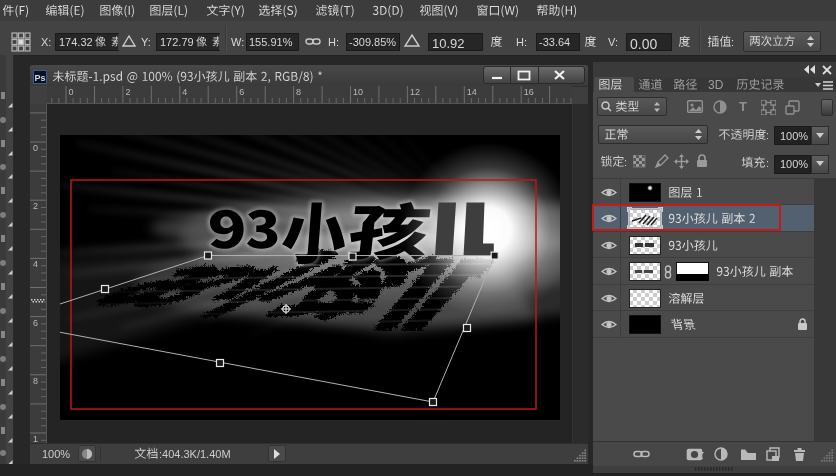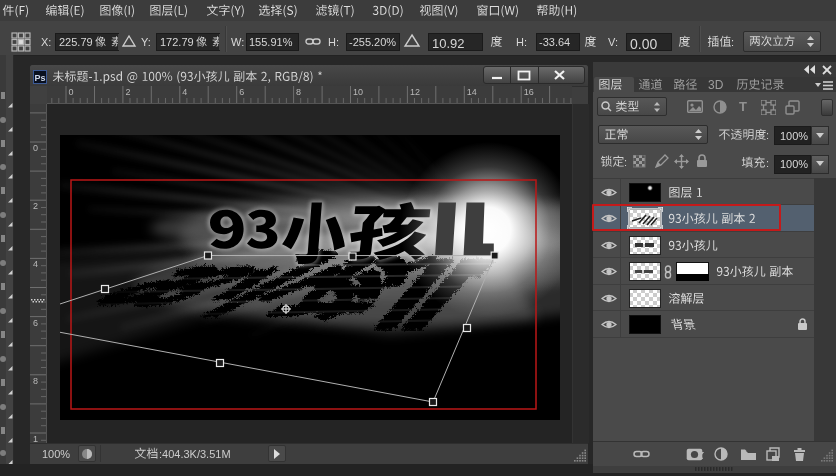--- a/index.html
+++ b/index.html
@@ -45,21 +45,21 @@
     <rect x="14.0" y="1.0" width="5" height="5" fill="none" stroke="#b5b5b5" stroke-width="1.2"></rect>
     <rect x="1.0" y="7.5" width="5" height="5" fill="none" stroke="#b5b5b5" stroke-width="1.2"></rect>
     <rect x="7.5" y="7.5" width="5" height="5" fill="#dddddd" stroke="#b5b5b5" stroke-width="1.2"></rect>
     <rect x="14.0" y="7.5" width="5" height="5" fill="none" stroke="#b5b5b5" stroke-width="1.2"></rect>
     <rect x="1.0" y="14.0" width="5" height="5" fill="none" stroke="#b5b5b5" stroke-width="1.2"></rect>
     <rect x="7.5" y="14.0" width="5" height="5" fill="none" stroke="#b5b5b5" stroke-width="1.2"></rect>
     <rect x="14.0" y="14.0" width="5" height="5" fill="none" stroke="#b5b5b5" stroke-width="1.2"></rect>
   </svg>
 <div class="abs" style="left:41px;top:35.8px;font-size:11px;color:#d8d8d8;white-space:nowrap;">X:</div>
 <div class="abs" style="left:55px;top:33px;width:64px;height:18px;background:#262626;border:1px solid #1a1a1a;box-sizing:border-box"></div>
-<div class="abs" style="left:59px;top:35.8px;font-size:11px;color:#d6d6d6;white-space:nowrap;">225.79</div>
+<div class="abs" style="left:59px;top:35.8px;font-size:11px;color:#d6d6d6;white-space:nowrap;">174.32</div>
 <svg style="position:absolute;left:90.0px;top:33.4px" width="24" height="17" viewBox="-5.0 -12.6 24 17">
     <path d="M5.3 -7.8H7.3C7.1 -7.5 6.9 -7.2 6.7 -6.9H4.6C4.9 -7.2 5.1 -7.5 5.3 -7.8ZM5.4 -9.2C4.9 -8.3 4.0 -7.1 2.8 -6.3C3.0 -6.2 3.2 -5.9 3.4 -5.8C3.6 -5.9 3.8 -6.1 3.9 -6.2V-4.5H5.6C5.1 -4.1 4.3 -3.6 3.2 -3.3C3.3 -3.1 3.5 -2.9 3.6 -2.7C4.6 -3.1 5.3 -3.4 5.9 -3.8C6.0 -3.7 6.2 -3.5 6.3 -3.3C5.6 -2.7 4.2 -2.0 3.2 -1.7C3.3 -1.5 3.5 -1.3 3.6 -1.1C4.6 -1.5 5.8 -2.2 6.6 -2.9C6.8 -2.7 6.8 -2.4 6.9 -2.2C6.0 -1.4 4.4 -0.5 3.1 -0.1C3.2 0.0 3.4 0.3 3.5 0.5C4.7 0.1 6.1 -0.7 7.1 -1.6C7.2 -0.9 7.0 -0.3 6.8 -0.0C6.6 0.2 6.5 0.2 6.3 0.2C6.1 0.2 5.8 0.2 5.5 0.1C5.7 0.3 5.7 0.7 5.7 0.8C6.0 0.9 6.2 0.9 6.4 0.9C6.8 0.9 7.1 0.8 7.4 0.5C7.8 0.0 8.0 -1.1 7.6 -2.3L8.2 -2.6C8.6 -1.4 9.3 -0.3 10.1 0.3C10.3 0.1 10.5 -0.2 10.7 -0.4C9.8 -0.8 9.1 -1.8 8.8 -2.8C9.2 -3.1 9.6 -3.3 10.0 -3.5L9.4 -4.1C8.9 -3.7 8.1 -3.2 7.4 -2.9C7.2 -3.4 6.8 -3.9 6.3 -4.3L6.6 -4.5H9.9V-6.9H7.5C7.9 -7.3 8.2 -7.7 8.4 -8.2L7.9 -8.5L7.8 -8.5H5.8L6.1 -9.1ZM4.7 -6.3H6.6C6.6 -6.0 6.5 -5.6 6.2 -5.2H4.7ZM7.3 -6.3H9.1V-5.2H7.0C7.2 -5.6 7.3 -6.0 7.3 -6.3ZM2.9 -9.2C2.3 -7.5 1.3 -5.9 0.3 -4.8C0.5 -4.6 0.7 -4.2 0.8 -4.0C1.1 -4.3 1.4 -4.8 1.7 -5.2V0.8H2.5V-6.5C3.0 -7.3 3.4 -8.1 3.7 -9.0Z" fill="#d6d6d6"></path>
   </svg>
 <svg style="position:absolute;left:106.0px;top:33.4px" width="24" height="17" viewBox="-5.0 -12.6 24 17">
     <path d="M7.0 -0.9C7.9 -0.5 9.1 0.2 9.7 0.7L10.3 0.2C9.7 -0.3 8.5 -1.0 7.6 -1.4ZM3.2 -1.4C2.6 -0.8 1.5 -0.2 0.5 0.2C0.7 0.3 1.0 0.6 1.1 0.7C2.1 0.3 3.2 -0.4 4.0 -1.1ZM2.1 -3.2C2.3 -3.3 2.6 -3.4 4.8 -3.5C3.8 -3.0 3.0 -2.7 2.6 -2.6C1.9 -2.4 1.4 -2.2 1.1 -2.2C1.1 -2.0 1.3 -1.6 1.3 -1.5C1.6 -1.6 2.0 -1.6 5.3 -1.8V-0.1C5.3 0.0 5.2 0.1 5.0 0.1C4.9 0.1 4.3 0.1 3.6 0.1C3.7 0.3 3.9 0.6 3.9 0.8C4.7 0.8 5.3 0.8 5.6 0.7C6.0 0.6 6.1 0.4 6.1 -0.1V-1.9L8.8 -2.0C9.1 -1.8 9.4 -1.5 9.5 -1.3L10.2 -1.7C9.7 -2.3 8.8 -3.0 8.0 -3.5L7.4 -3.1C7.6 -2.9 7.9 -2.7 8.1 -2.6L3.6 -2.3C5.1 -2.8 6.7 -3.5 8.1 -4.3L7.6 -4.8C7.2 -4.6 6.7 -4.3 6.3 -4.1L3.7 -4.0C4.3 -4.2 4.9 -4.5 5.4 -4.9L5.2 -5.1H10.4V-5.8H5.9V-6.5H9.3V-7.1H5.9V-7.8H9.9V-8.4H5.9V-9.3H5.1V-8.4H1.2V-7.8H5.1V-7.1H1.8V-6.5H5.1V-5.8H0.6V-5.1H4.5C3.7 -4.6 2.9 -4.3 2.7 -4.2C2.4 -4.0 2.1 -4.0 1.9 -3.9C2.0 -3.7 2.1 -3.4 2.1 -3.2Z" fill="#d6d6d6"></path>
   </svg>
 <div class="abs" style="left:118px;top:34px;width:8px;height:16px;background:#434343"></div>
 <svg width="16" height="14" style="position:absolute;left:121px;top:34px">
     <path d="M8 2 L14 12 L2 12 Z" fill="none" stroke="#cccccc" stroke-width="1.4"></path>
   </svg>
@@ -78,21 +78,21 @@
 <div class="abs" style="left:246px;top:33px;width:53px;height:18px;background:#262626;border:1px solid #1a1a1a;box-sizing:border-box"></div>
 <div class="abs" style="left:249px;top:35.8px;font-size:11px;color:#d6d6d6;white-space:nowrap;">155.91%</div>
 <svg width="16" height="12" style="position:absolute;left:305px;top:36px">
     <g stroke="#c8c8c8" stroke-width="1.4" fill="none">
       <rect x="1" y="3" width="7" height="5" rx="2.5"></rect>
       <rect x="8" y="3" width="7" height="5" rx="2.5"></rect>
     </g>
   </svg>
 <div class="abs" style="left:328px;top:35.8px;font-size:11px;color:#d8d8d8;white-space:nowrap;">H:</div>
 <div class="abs" style="left:346px;top:33px;width:54px;height:18px;background:#262626;border:1px solid #1a1a1a;box-sizing:border-box"></div>
-<div class="abs" style="left:349px;top:35.8px;font-size:11px;color:#d6d6d6;white-space:nowrap;">-255.20%</div>
+<div class="abs" style="left:349px;top:35.8px;font-size:11px;color:#d6d6d6;white-space:nowrap;">-309.85%</div>
 <svg width="18" height="16" style="position:absolute;left:403px;top:33px">
     <path d="M9 2 L16 13 L2 13 Z" fill="none" stroke="#cccccc" stroke-width="1.4"></path>
   </svg>
 <div class="abs" style="left:428px;top:33px;width:55px;height:18px;background:#262626;border:1px solid #1a1a1a;box-sizing:border-box"></div>
 <div class="abs" style="left:432px;top:35.8px;font-size:13px;color:#d6d6d6;white-space:nowrap;">10.92</div>
 <svg style="position:absolute;left:484.6px;top:32.2px" width="26" height="19" viewBox="-5.4 -13.8 26 19">
     <path d="M4.6 -7.7V-6.7H2.7V-5.9H4.6V-3.9H9.3V-5.9H11.2V-6.7H9.3V-7.7H8.4V-6.7H5.5V-7.7ZM8.4 -5.9V-4.7H5.5V-5.9ZM9.1 -2.4C8.6 -1.8 7.8 -1.3 6.9 -0.9C6.1 -1.3 5.4 -1.8 4.9 -2.4ZM2.9 -3.2V-2.4H4.4L4.0 -2.3C4.5 -1.6 5.2 -1.0 6.0 -0.6C4.8 -0.2 3.6 0.0 2.3 0.1C2.4 0.3 2.6 0.7 2.7 0.9C4.2 0.7 5.6 0.4 6.9 -0.1C8.1 0.4 9.5 0.8 11.0 1.0C11.1 0.7 11.4 0.4 11.5 0.2C10.2 0.1 9.0 -0.2 7.9 -0.6C9.0 -1.1 9.9 -1.9 10.4 -2.9L9.8 -3.2L9.7 -3.2ZM5.7 -9.9C5.8 -9.6 6.0 -9.2 6.2 -8.9H1.5V-5.6C1.5 -3.8 1.4 -1.3 0.4 0.6C0.7 0.6 1.1 0.8 1.2 1.0C2.3 -0.9 2.4 -3.7 2.4 -5.6V-8.0H11.4V-8.9H7.2C7.0 -9.3 6.8 -9.8 6.6 -10.1Z" fill="#d8d8d8"></path>
   </svg>
 <div class="abs" style="left:516px;top:35.8px;font-size:11px;color:#d8d8d8;white-space:nowrap;">H:</div>
 <div class="abs" style="left:536px;top:33px;width:44px;height:18px;background:#262626;border:1px solid #1a1a1a;box-sizing:border-box"></div>
@@ -578,21 +578,21 @@
 <div class="abs" style="left:42px;top:447.8px;font-size:11px;color:#cccccc;white-space:nowrap;">100%</div>
 <div class="abs" style="left:78px;top:445px;width:18px;height:17px;background:#4a4a4a;border:1px solid #333;border-radius:2px;box-sizing:border-box"></div>
 <svg width="12" height="12" style="position:absolute;left:81px;top:448px">
     <circle cx="6" cy="6" r="5" fill="#888"></circle>
     <path d="M6 1 A5 5 0 0 1 6 11 Z" fill="#bbb"></path>
   </svg>
 <div class="abs" style="left:100px;top:445px;width:185px;height:17px;border-left:1px solid #333"></div>
 <svg style="position:absolute;left:128.6px;top:444.2px" width="38" height="19" viewBox="-5.4 -13.8 38 19">
     <path d="M5.1 -9.9C5.4 -9.3 5.8 -8.5 6.0 -8.0L7.0 -8.3C6.8 -8.8 6.4 -9.6 6.0 -10.2ZM0.6 -8.0V-7.1H2.5C3.2 -5.3 4.1 -3.7 5.4 -2.4C4.0 -1.3 2.4 -0.5 0.4 0.1C0.6 0.3 0.9 0.7 1.0 0.9C3.0 0.3 4.7 -0.6 6.0 -1.8C7.4 -0.6 9.0 0.3 11.0 0.9C11.1 0.6 11.4 0.2 11.6 0.0C9.7 -0.4 8.1 -1.3 6.7 -2.4C7.9 -3.6 8.9 -5.2 9.6 -7.1H11.4V-8.0ZM6.0 -3.0C4.9 -4.2 4.0 -5.5 3.4 -7.1H8.5C7.9 -5.5 7.1 -4.1 6.0 -3.0Z M22.2 -9.3C22.0 -8.4 21.5 -7.2 21.0 -6.4L21.8 -6.2C22.2 -6.9 22.7 -8.1 23.1 -9.1ZM16.8 -9.0C17.2 -8.1 17.6 -7.0 17.8 -6.3L18.6 -6.6C18.4 -7.3 17.9 -8.4 17.5 -9.3ZM14.3 -10.1V-7.5H12.6V-6.7H14.2C13.8 -5.0 13.1 -3.1 12.3 -2.1C12.5 -1.9 12.7 -1.5 12.8 -1.3C13.4 -2.1 13.9 -3.4 14.3 -4.8V0.9H15.2V-5.1C15.5 -4.5 16.0 -3.7 16.2 -3.3L16.7 -4.0C16.5 -4.4 15.5 -5.8 15.2 -6.2V-6.7H16.7V-7.5H15.2V-10.1ZM16.4 -0.8V0.1H22.1V0.9H23.0V-5.7H20.3V-10.0H19.5V-5.7H16.7V-4.8H22.1V-3.2H16.8V-2.4H22.1V-0.8Z" fill="#cccccc"></path>
   </svg>
-<div class="abs" style="left:159px;top:447.8px;font-size:11px;color:#cccccc;white-space:nowrap;">:404.3K/3.51M</div>
+<div class="abs" style="left:159px;top:447.8px;font-size:11px;color:#cccccc;white-space:nowrap;">:404.3K/1.40M</div>
 <div class="abs" style="left:268px;top:445px;width:18px;height:17px;background:#4a4a4a;border:1px solid #333;border-radius:2px;box-sizing:border-box"></div>
 <svg width="10" height="10" style="position:absolute;left:272px;top:449px">
     <path d="M2 0 L8 5 L2 10 Z" fill="#ddd"></path>
   </svg>
 <svg width="15" height="14" style="position:absolute;left:572px;top:449px">
     <rect x="2.0" y="11.0" width="1.6" height="1.6" fill="#8a8a8a"></rect>
     <rect x="4.6" y="8.4" width="1.6" height="1.6" fill="#8a8a8a"></rect>
     <rect x="7.2" y="5.8" width="1.6" height="1.6" fill="#8a8a8a"></rect>
     <rect x="9.8" y="3.1999999999999993" width="1.6" height="1.6" fill="#8a8a8a"></rect>
     <rect x="12.4" y="0.5999999999999996" width="1.6" height="1.6" fill="#8a8a8a"></rect>

